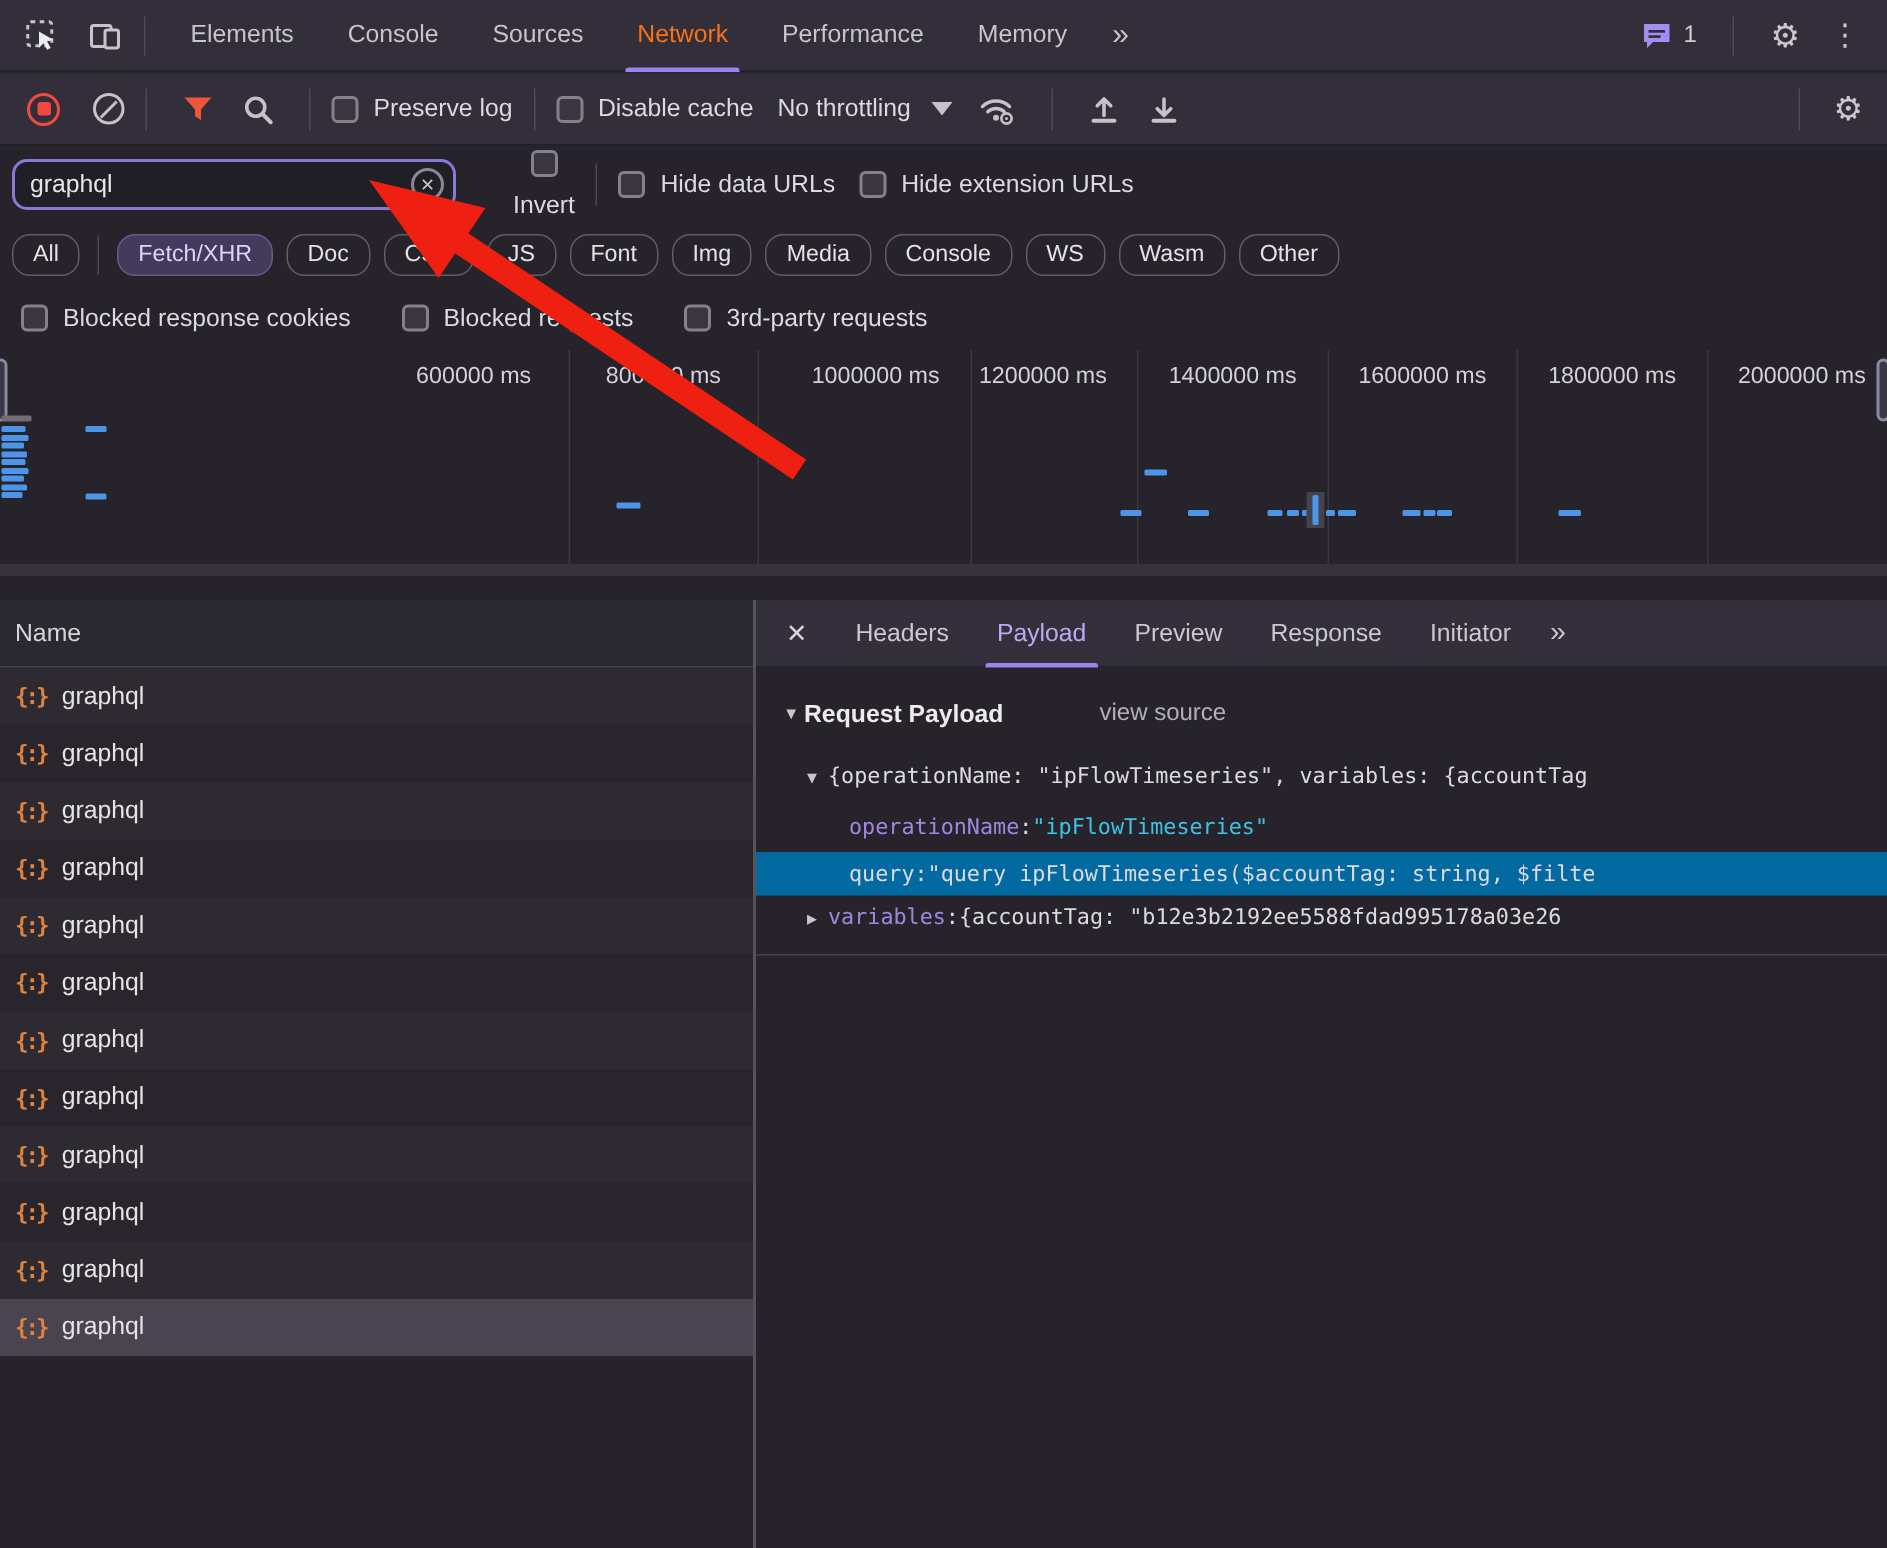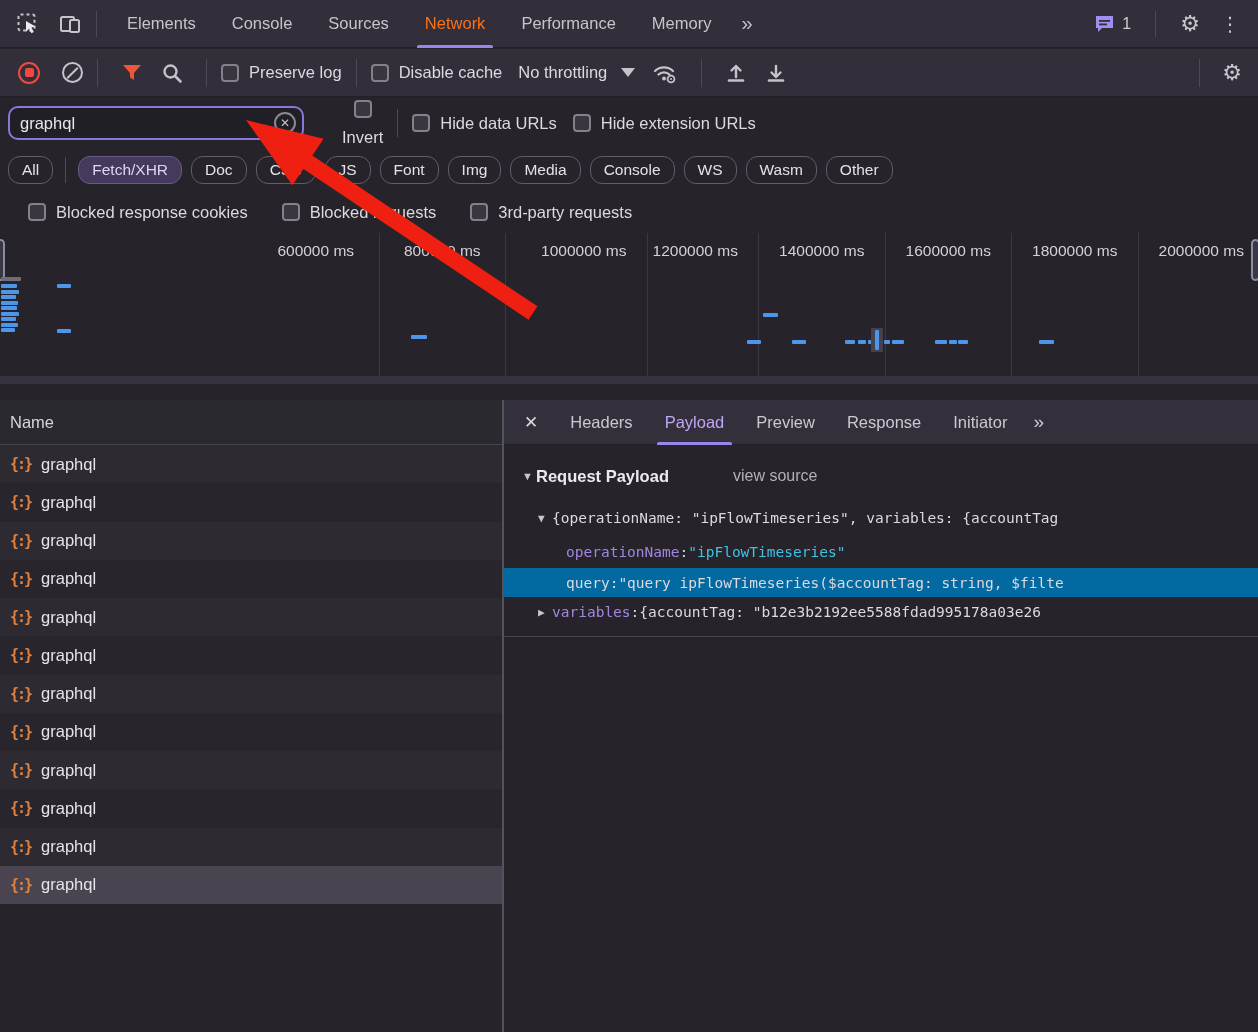--- a/index.html
+++ b/index.html
@@ -81,21 +81,21 @@
     border:1.5px solid #625d6b; border-radius:12px; padding:4px 13px;
     color:#e4e1e8; font-size:15.5px; font-weight:normal; cursor:pointer; white-space:nowrap;
     background:transparent;
   }
   .chip.selected { background:#453a5c; border-color:#6a5a8a; color:#ded4f6; }
   .chip-sep { width:1px; height:26px; background:#4d4956; margin:0 3px; }
 
   
   .checksbar {
     position:absolute; left:0; top:191px; width:1258px; height:42px;
-    background:#26232a; display:flex; align-items:center; gap:34px; padding-left:28px;
+    background:#26232a; display:flex; align-items:center; gap:34px; padding-left:14px;
   }
 
   
   .timeline {
     position:absolute; left:0; top:233px; width:1258px; height:143px;
     background:#26232a; overflow:hidden; cursor:col-resize;
   }
   .tl-col { position:absolute; top:0; height:143px; border-right:1px solid #3b3743; }
   .tl-label { width:100%; text-align:center; padding-top:9px; color:#d4d1d8; font-size:15.5px; white-space:nowrap; }
   .tl-bar { position:absolute; border-radius:1px; }

